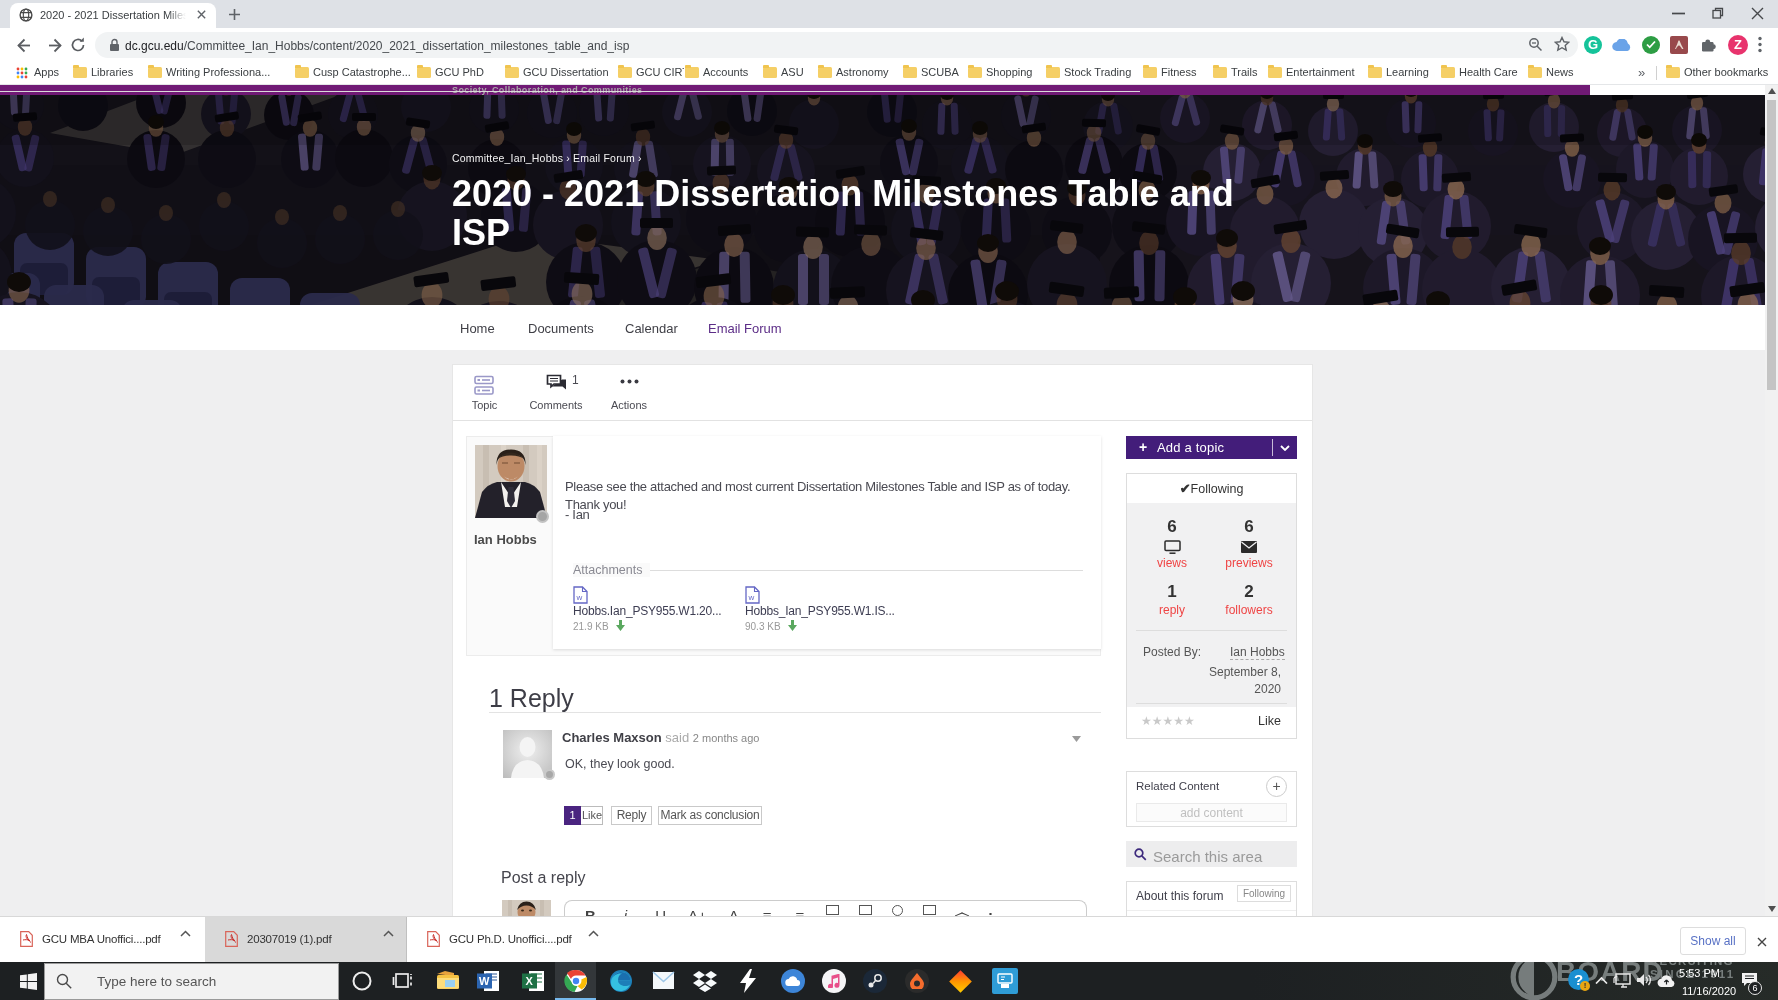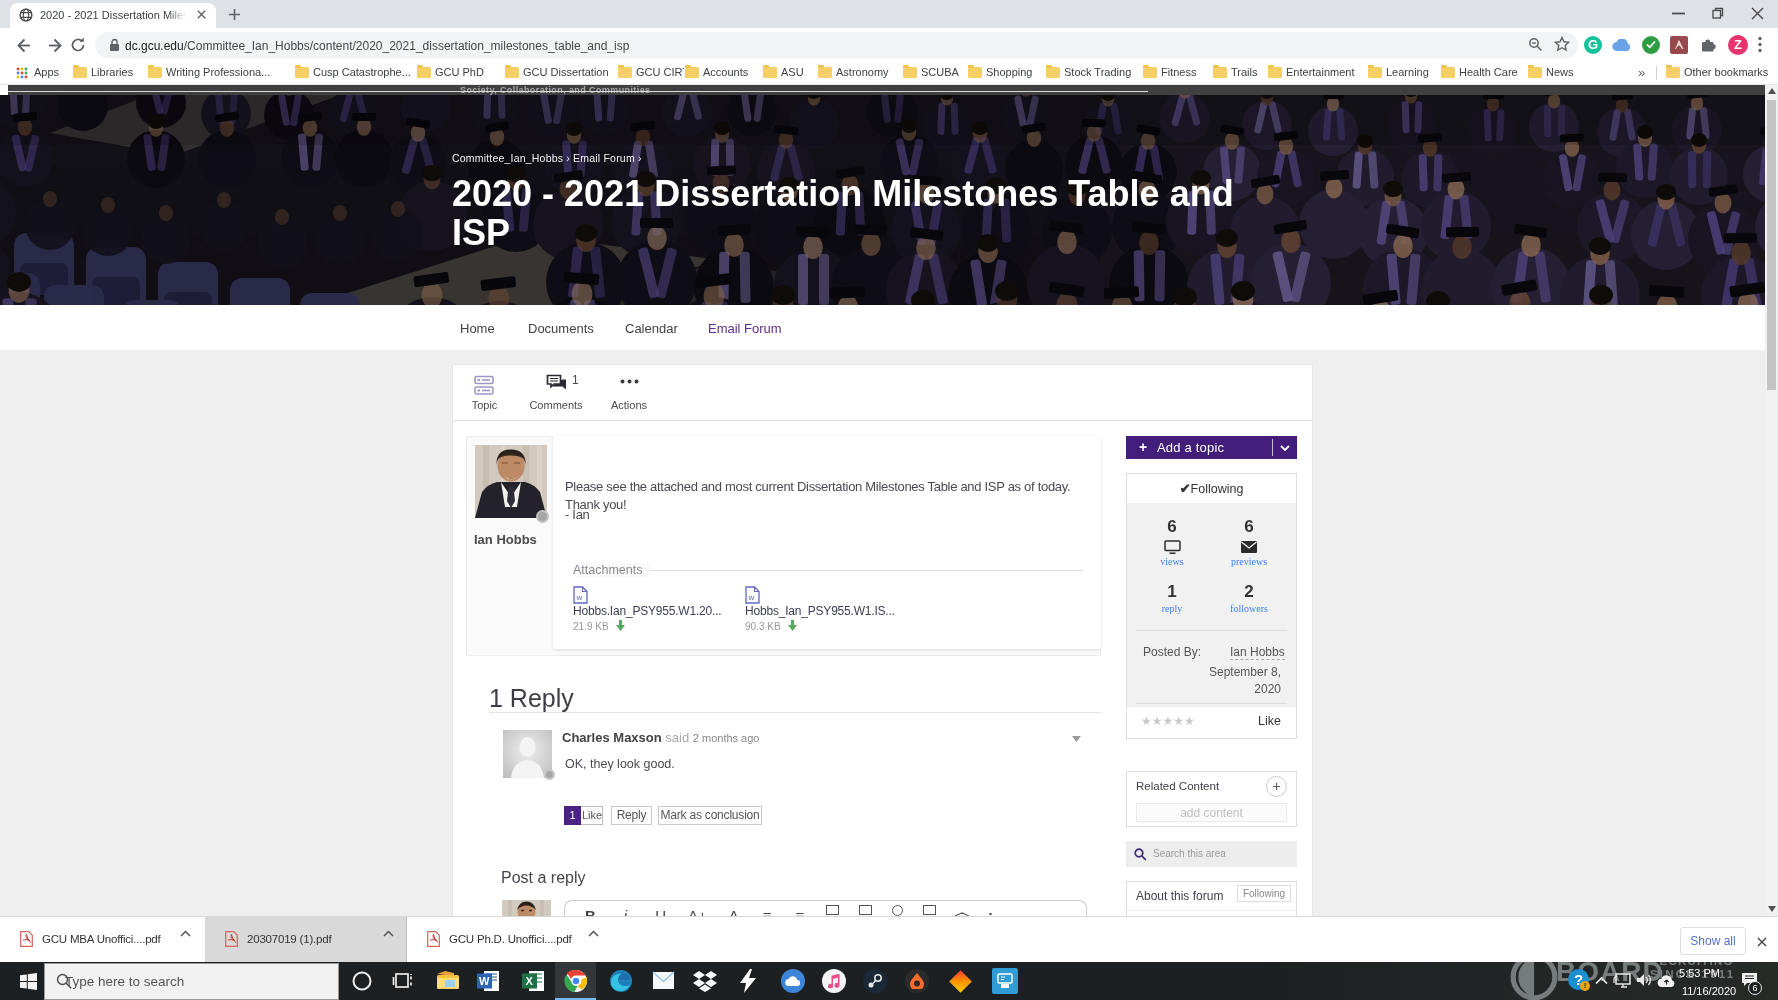--- a/index.html
+++ b/index.html
@@ -9,21 +9,21 @@
 .fold { position:absolute; top:67px; width:14px; height:11px; background:#f5cf66; border-radius:1.5px; }
 .fold:before { content:""; position:absolute; left:0; top:-2px; width:6px; height:3px; background:#f0c44f; border-radius:1px 1px 0 0; }
 .navlink { position:absolute; top:321px; font-size:13px; color:#3f3f46; }
 .tstab { position:absolute; top:399px; text-align:center; font-size:11px; color:#4a4a52; }
 .body14 { font-size:13px; color:#4a4a52; line-height:17.5px; letter-spacing:-0.3px; }
 .attname { position:absolute; top:604px; font-size:12px; color:#3d3d52; width:166px; white-space:nowrap; overflow:hidden; letter-spacing:-0.2px; }
 .attsize { position:absolute; top:621px; font-size:10px; color:#999; }
 .btn { position:absolute; top:806px; height:19px; border:1px solid #c9c9c9; background:#fff; font-size:12px; color:#555; text-align:center; line-height:17px; white-space:nowrap; letter-spacing:-0.2px; }
 .card { position:absolute; background:#fff; border:1px solid #ddd; }
 .snum { position:absolute; width:64px; text-align:center; font-size:17px; color:#333; font-weight:bold; }
-.slab { position:absolute; width:64px; text-align:center; font-size:10px; color:#3b82f6;font-family:Liberation Serif, serif; }
+.slab { position:absolute; width:64px; text-align:center; font-size:12px; color:#ef4444; }
 .dlname { position:absolute; top:933px; font-size:11.5px; color:#333; letter-spacing:-0.2px; }
 .chev { position:absolute; top:930px; }
 </style></head>
 <body>
 <div class="abs" style="left:0;top:0;width:1778px;height:28px;background:#dee1e6"></div>
 <div class="abs" style="left:10px;top:3px;width:206px;height:25px;background:#fff;border-radius:8px 8px 0 0"></div>
 <svg class="abs" style="left:19px;top:8px" width="14" height="14" viewBox="0 0 15 15">
     <circle cx="7.5" cy="7.5" r="6.3" fill="none" stroke="#4a4a4a" stroke-width="1.5"></circle>
     <ellipse cx="7.5" cy="7.5" rx="2.9" ry="6.3" fill="none" stroke="#4a4a4a" stroke-width="1.2"></ellipse>
     <path d="M1.5 5h12M1.5 10h12" stroke="#4a4a4a" stroke-width="1.2"></path>
@@ -142,21 +142,21 @@
 <div class="fold" style="left:1368px"></div>
 <div class="bm" style="left:1386px;width:54px">Learning</div>
 <div class="fold" style="left:1441px"></div>
 <div class="bm" style="left:1459px;width:68px">Health Care</div>
 <div class="fold" style="left:1528px"></div>
 <div class="bm" style="left:1546px;width:40px">News</div>
 <div class="bm" style="left:1638px;color:#5f6368;font-size:13px;top:65px">»</div>
 <div class="abs" style="left:1656px;top:66px;width:1px;height:14px;background:#d0d0d0"></div>
 <div class="fold" style="left:1666px"></div>
 <div class="bm" style="left:1684px;width:95px">Other bookmarks</div>
-<div class="abs" style="left:8px;top:85px;width:1765px;height:10px;background:#404040;overflow:hidden">
+<div class="abs" style="left:0;top:85px;width:1590px;height:10px;background:#701a75;overflow:hidden">
     <div style="position:absolute;left:452px;top:0px;font-size:9px;font-weight:bold;color:#a8a8a8;letter-spacing:.4px">Society, Collaboration, and Communities</div>
     <div style="position:absolute;left:0;top:6px;width:1140px;height:1px;background:#dadada"></div>
   </div>
 <div class="abs" style="left:0;top:95px;width:1765px;height:210px;overflow:hidden"><svg width="1765" height="210" viewBox="0 0 1765 210" preserveAspectRatio="none">
       <rect width="1765" height="210" fill="#17141d"></rect>
       <rect y="0" width="1765" height="70" fill="#201c29" opacity="0.5"></rect>
       <rect y="70" width="1765" height="70" fill="#1c1825" opacity="0.4"></rect>
       <rect x="1100" width="665" height="210" fill="#272232" opacity="0.5"></rect>
       <polygon points="150,0 340,0 175,60 50,38" fill="#55504e" opacity="0.8"></polygon>
       <polygon points="310,210 530,140 720,165 570,210" fill="#5a544e" opacity="0.85"></polygon>
@@ -835,21 +835,21 @@
 <div class="abs" style="left:1258px;top:714px;font-size:12.5px;color:#333">Like</div>
 <div class="card" style="left:1126px;top:771px;width:171px;height:56px"></div>
 <div class="abs" style="left:1136px;top:780px;font-size:11.5px;color:#3f3f4a">Related Content</div>
 <div class="abs" style="left:1266px;top:776px;width:21px;height:21px;border:1px solid #ccc;border-radius:50%;color:#555;text-align:center;line-height:19px;font-size:14px">+</div>
 <div class="abs" style="left:1136px;top:803px;width:151px;height:19px;background:#fbfbfb;border:1px solid #eaeaea;text-align:center;line-height:18px;font-size:12px;color:#c0c0c0">add content</div>
 <div class="abs" style="left:1126px;top:841px;width:171px;height:26px;background:#ededee"></div>
 <svg class="abs" style="left:1134px;top:848px" width="13" height="13" viewBox="0 0 13 13">
     <circle cx="5" cy="5" r="3.8" fill="none" stroke="#3d2a7d" stroke-width="1.7"></circle>
     <path d="M7.8 7.8l4 4" stroke="#3d2a7d" stroke-width="1.7"></path>
   </svg>
-<div class="abs" style="left:1153px;top:848px;font-size:10px;color:#9a9a9a">Search this area</div>
+<div class="abs" style="left:1153px;top:848px;font-size:15px;color:#9a9a9a">Search this area</div>
 <div class="card" style="left:1126px;top:881px;width:171px;height:35px;border-bottom:none"></div>
 <div class="abs" style="left:1136px;top:889px;font-size:12px;color:#3f3f4a">About this forum</div>
 <div class="abs" style="left:1237px;top:885px;width:54px;height:17px;border:1px solid #ddd;font-size:10px;color:#888;text-align:center;line-height:16px">Following</div>
 <div class="abs" style="left:1127px;top:910px;width:169px;height:1px;background:#eee"></div>
 <div class="abs" style="left:1765px;top:85px;width:13px;height:831px;background:#f1f1f1"></div>
 <svg class="abs" style="left:1768px;top:88px" width="8" height="6" viewBox="0 0 8 6">
     <path d="M0 6h8L4 0z" fill="#505050"></path>
   </svg>
 <div class="abs" style="left:1767px;top:100px;width:9px;height:290px;background:#c4c4c4"></div>
 <svg class="abs" style="left:1768px;top:906px" width="8" height="6" viewBox="0 0 8 6">
@@ -898,21 +898,21 @@
     <div style="position:absolute;left:140px;top:6px;font-size:11.5px;font-weight:bold;color:#aab2b2;letter-spacing:2.2px">SINCE 1911</div>
   </div>
 <svg class="abs" style="left:20px;top:973px" width="17" height="17" viewBox="0 0 17 17">
     <path d="M0 2.3L6.8 1.4V8H0zM7.8 1.2L17 0v8H7.8zM0 9h6.8v6.6L0 14.7zM7.8 9H17v8l-9.2-1.3z" fill="#f2f2f2"></path>
   </svg>
 <div class="abs" style="left:44px;top:963px;width:295px;height:37px;background:#f2f2f2;border:1px solid #9a9a9a"></div>
 <svg class="abs" style="left:56px;top:973px" width="16" height="16" viewBox="0 0 16 16">
     <circle cx="6.5" cy="6.5" r="5" fill="none" stroke="#4a4a4a" stroke-width="1.4"></circle>
     <path d="M10.2 10.2l5 5" stroke="#4a4a4a" stroke-width="1.4"></path>
   </svg>
-<div class="abs" style="left:65px;top:974px;font-size:13.5px;color:#555">Type here to search</div>
+<div class="abs" style="left:97px;top:974px;font-size:13.5px;color:#555">Type here to search</div>
 <div class="abs" style="left:555px;top:962px;width:41px;height:38px;background:#33373a;border-bottom:2px solid #76b9ed"></div>
 <svg class="abs" style="left:350px;top:969px" width="24" height="24" viewBox="0 0 24 24">
     <circle cx="12" cy="12" r="8.5" fill="none" stroke="#ececec" stroke-width="2"></circle>
   </svg>
 <svg class="abs" style="left:391px;top:969px" width="24" height="24" viewBox="0 0 24 24">
     <rect x="5" y="5" width="12" height="13" fill="none" stroke="#ececec" stroke-width="1.7"></rect>
     <path d="M2.5 8v8M20 7.5v3M20 13.5v3M20 5v1" stroke="#ececec" stroke-width="1.7"></path>
   </svg>
 <svg class="abs" style="left:436px;top:970px" width="24" height="22" viewBox="0 0 24 22">
     <path d="M1 4l8-3 9 2v3z" fill="#e8a33d"></path>

